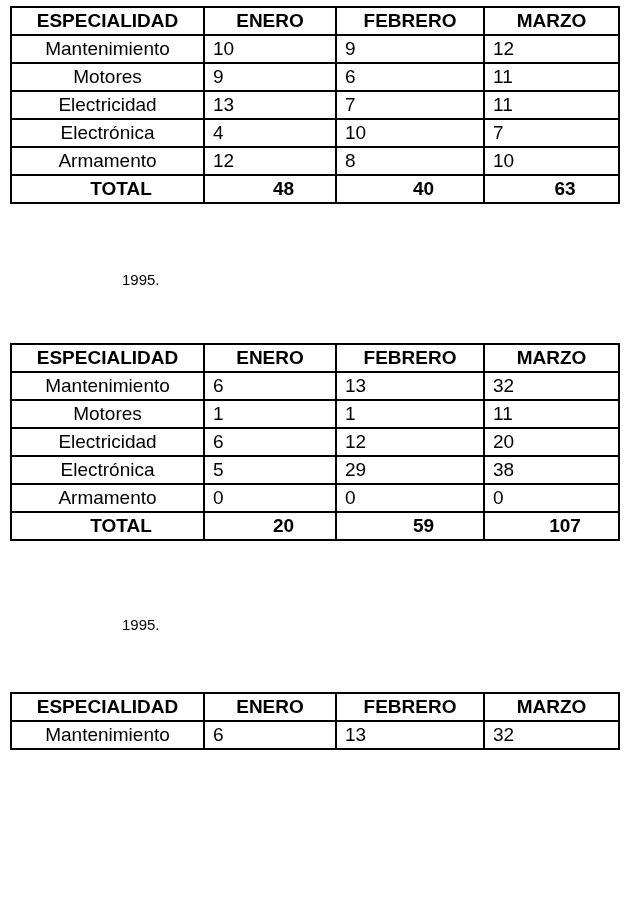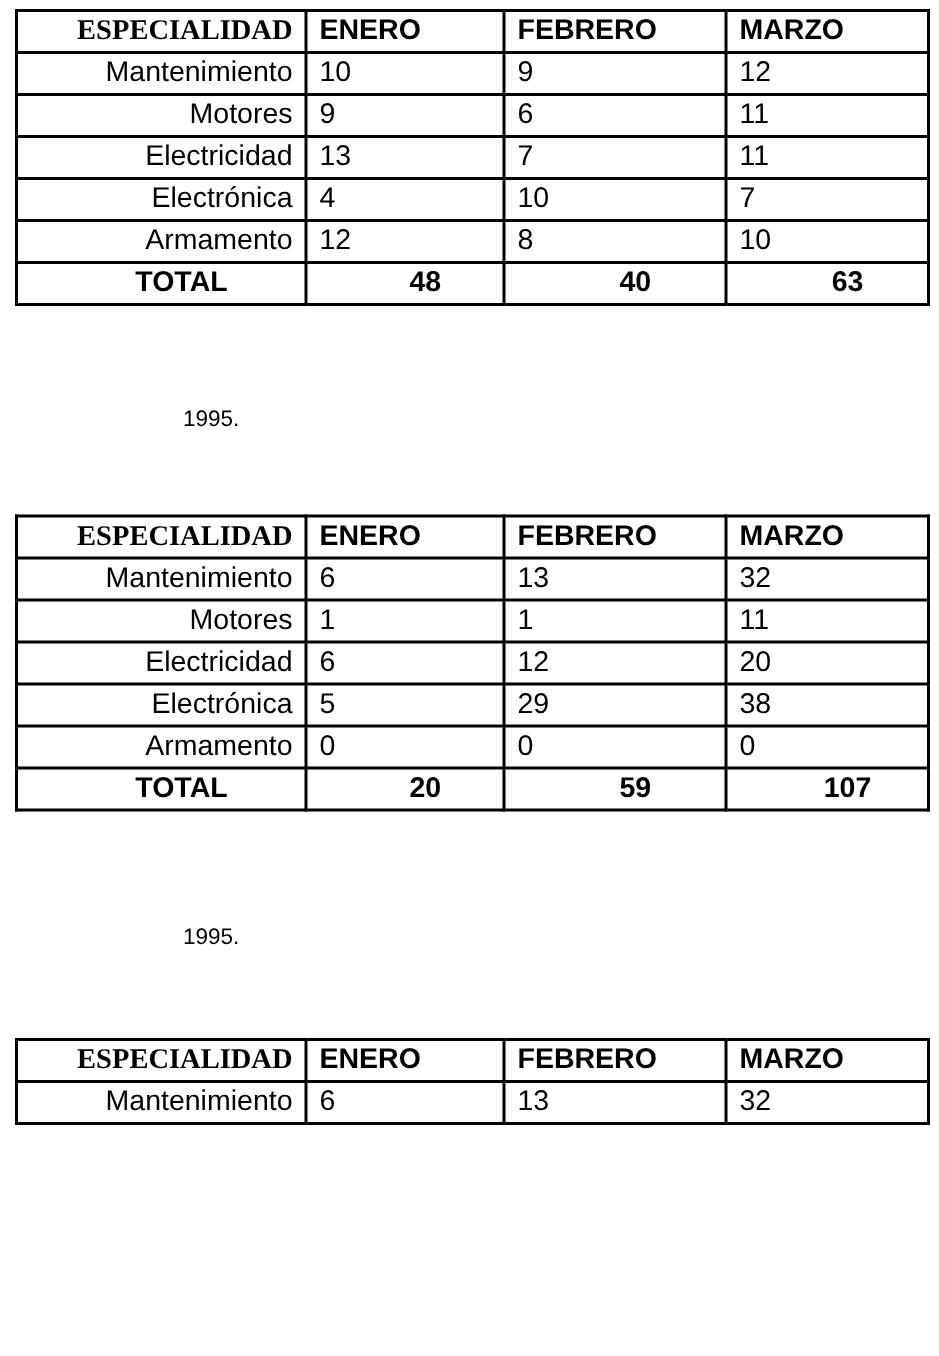--- a/index.html
+++ b/index.html
@@ -25,23 +25,23 @@
     padding: 0 8px;
     white-space: nowrap;
     overflow: hidden;
     vertical-align: middle;
   }
   .c-spec { width: 193px; }
   .c-m1   { width: 132px; }
   .c-m2   { width: 148px; }
   .c-m3   { width: 135px; }
 
-  th.spec  { text-align: right;   font-weight: bold; font-family: Liberation Serif, serif; }
-  th.month { text-align: left; font-weight: bold; }
-  td.label { text-align: right;   font-weight: normal; }
+  th.spec  { text-align: center;   font-weight: bold; }
+  th.month { text-align: center; font-weight: bold; }
+  td.label { text-align: center;   font-weight: normal; }
   td.num   { text-align: left;  font-weight: normal; }
   tr.total td { font-weight: bold; text-align: center; padding-left: 35px; }
 
   .caption {
     font-size: 15px;
     line-height: 23px;
     margin-left: -2px;
     white-space: pre-wrap;
   }
   .caption .l2 { padding-left: 114px; }

